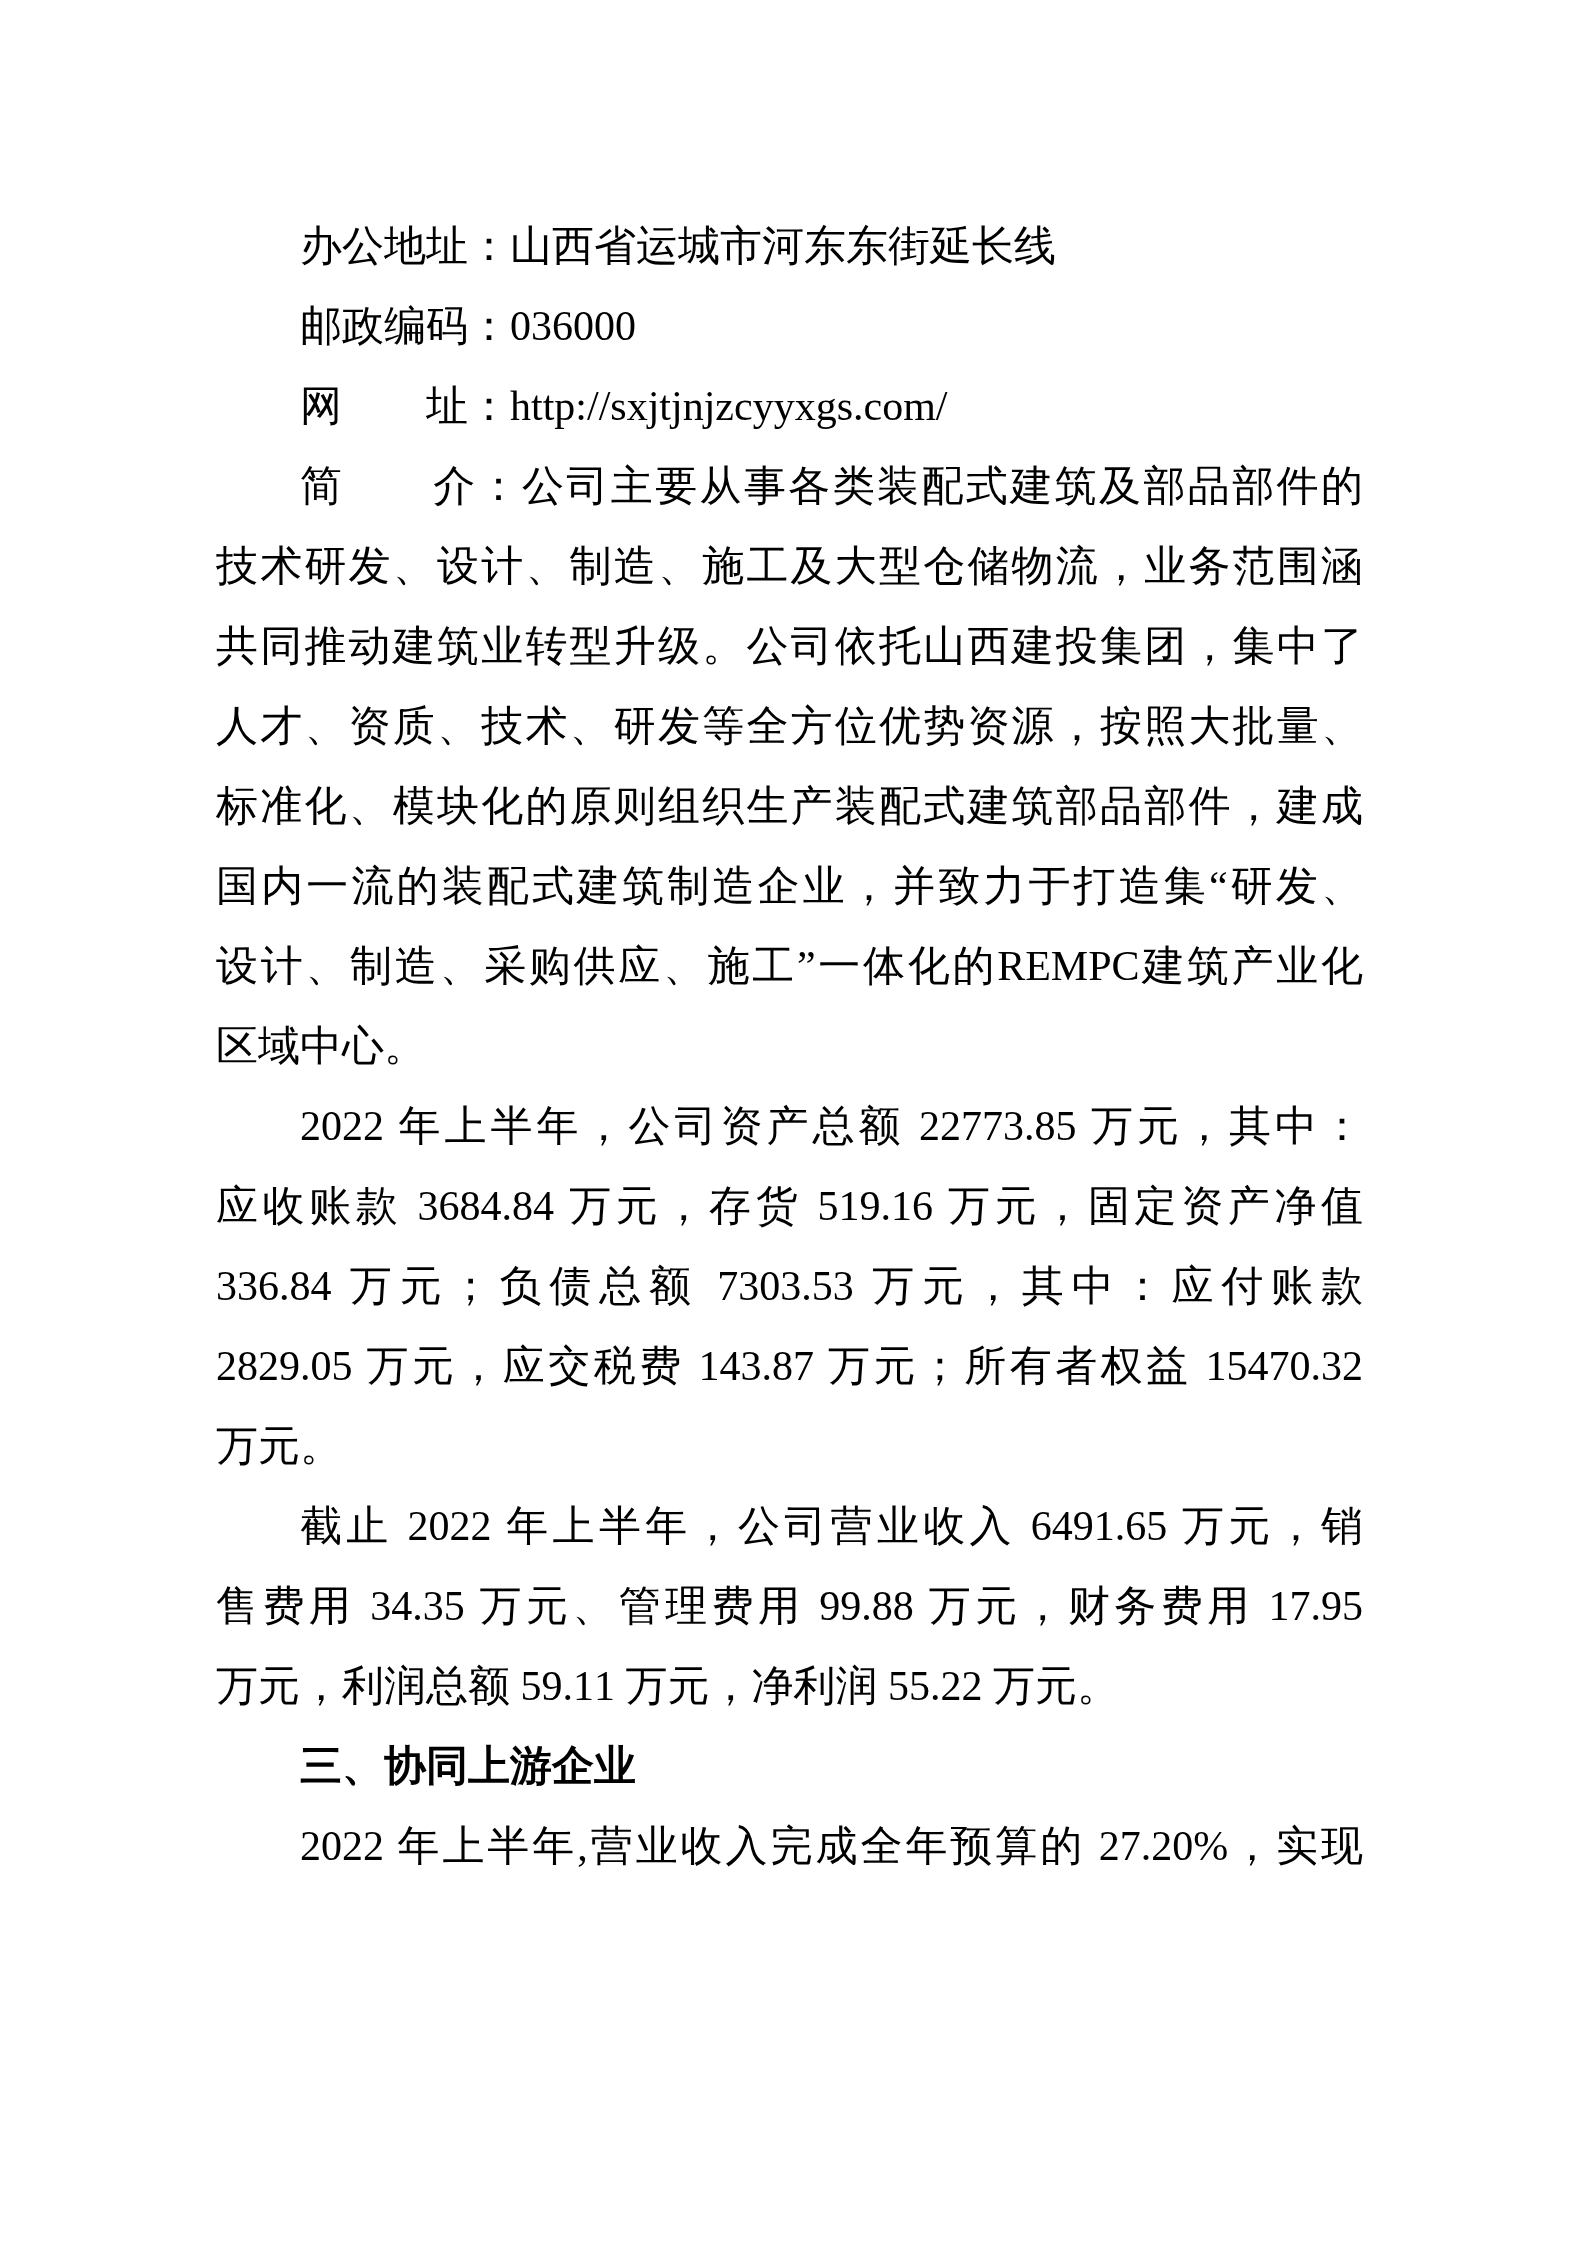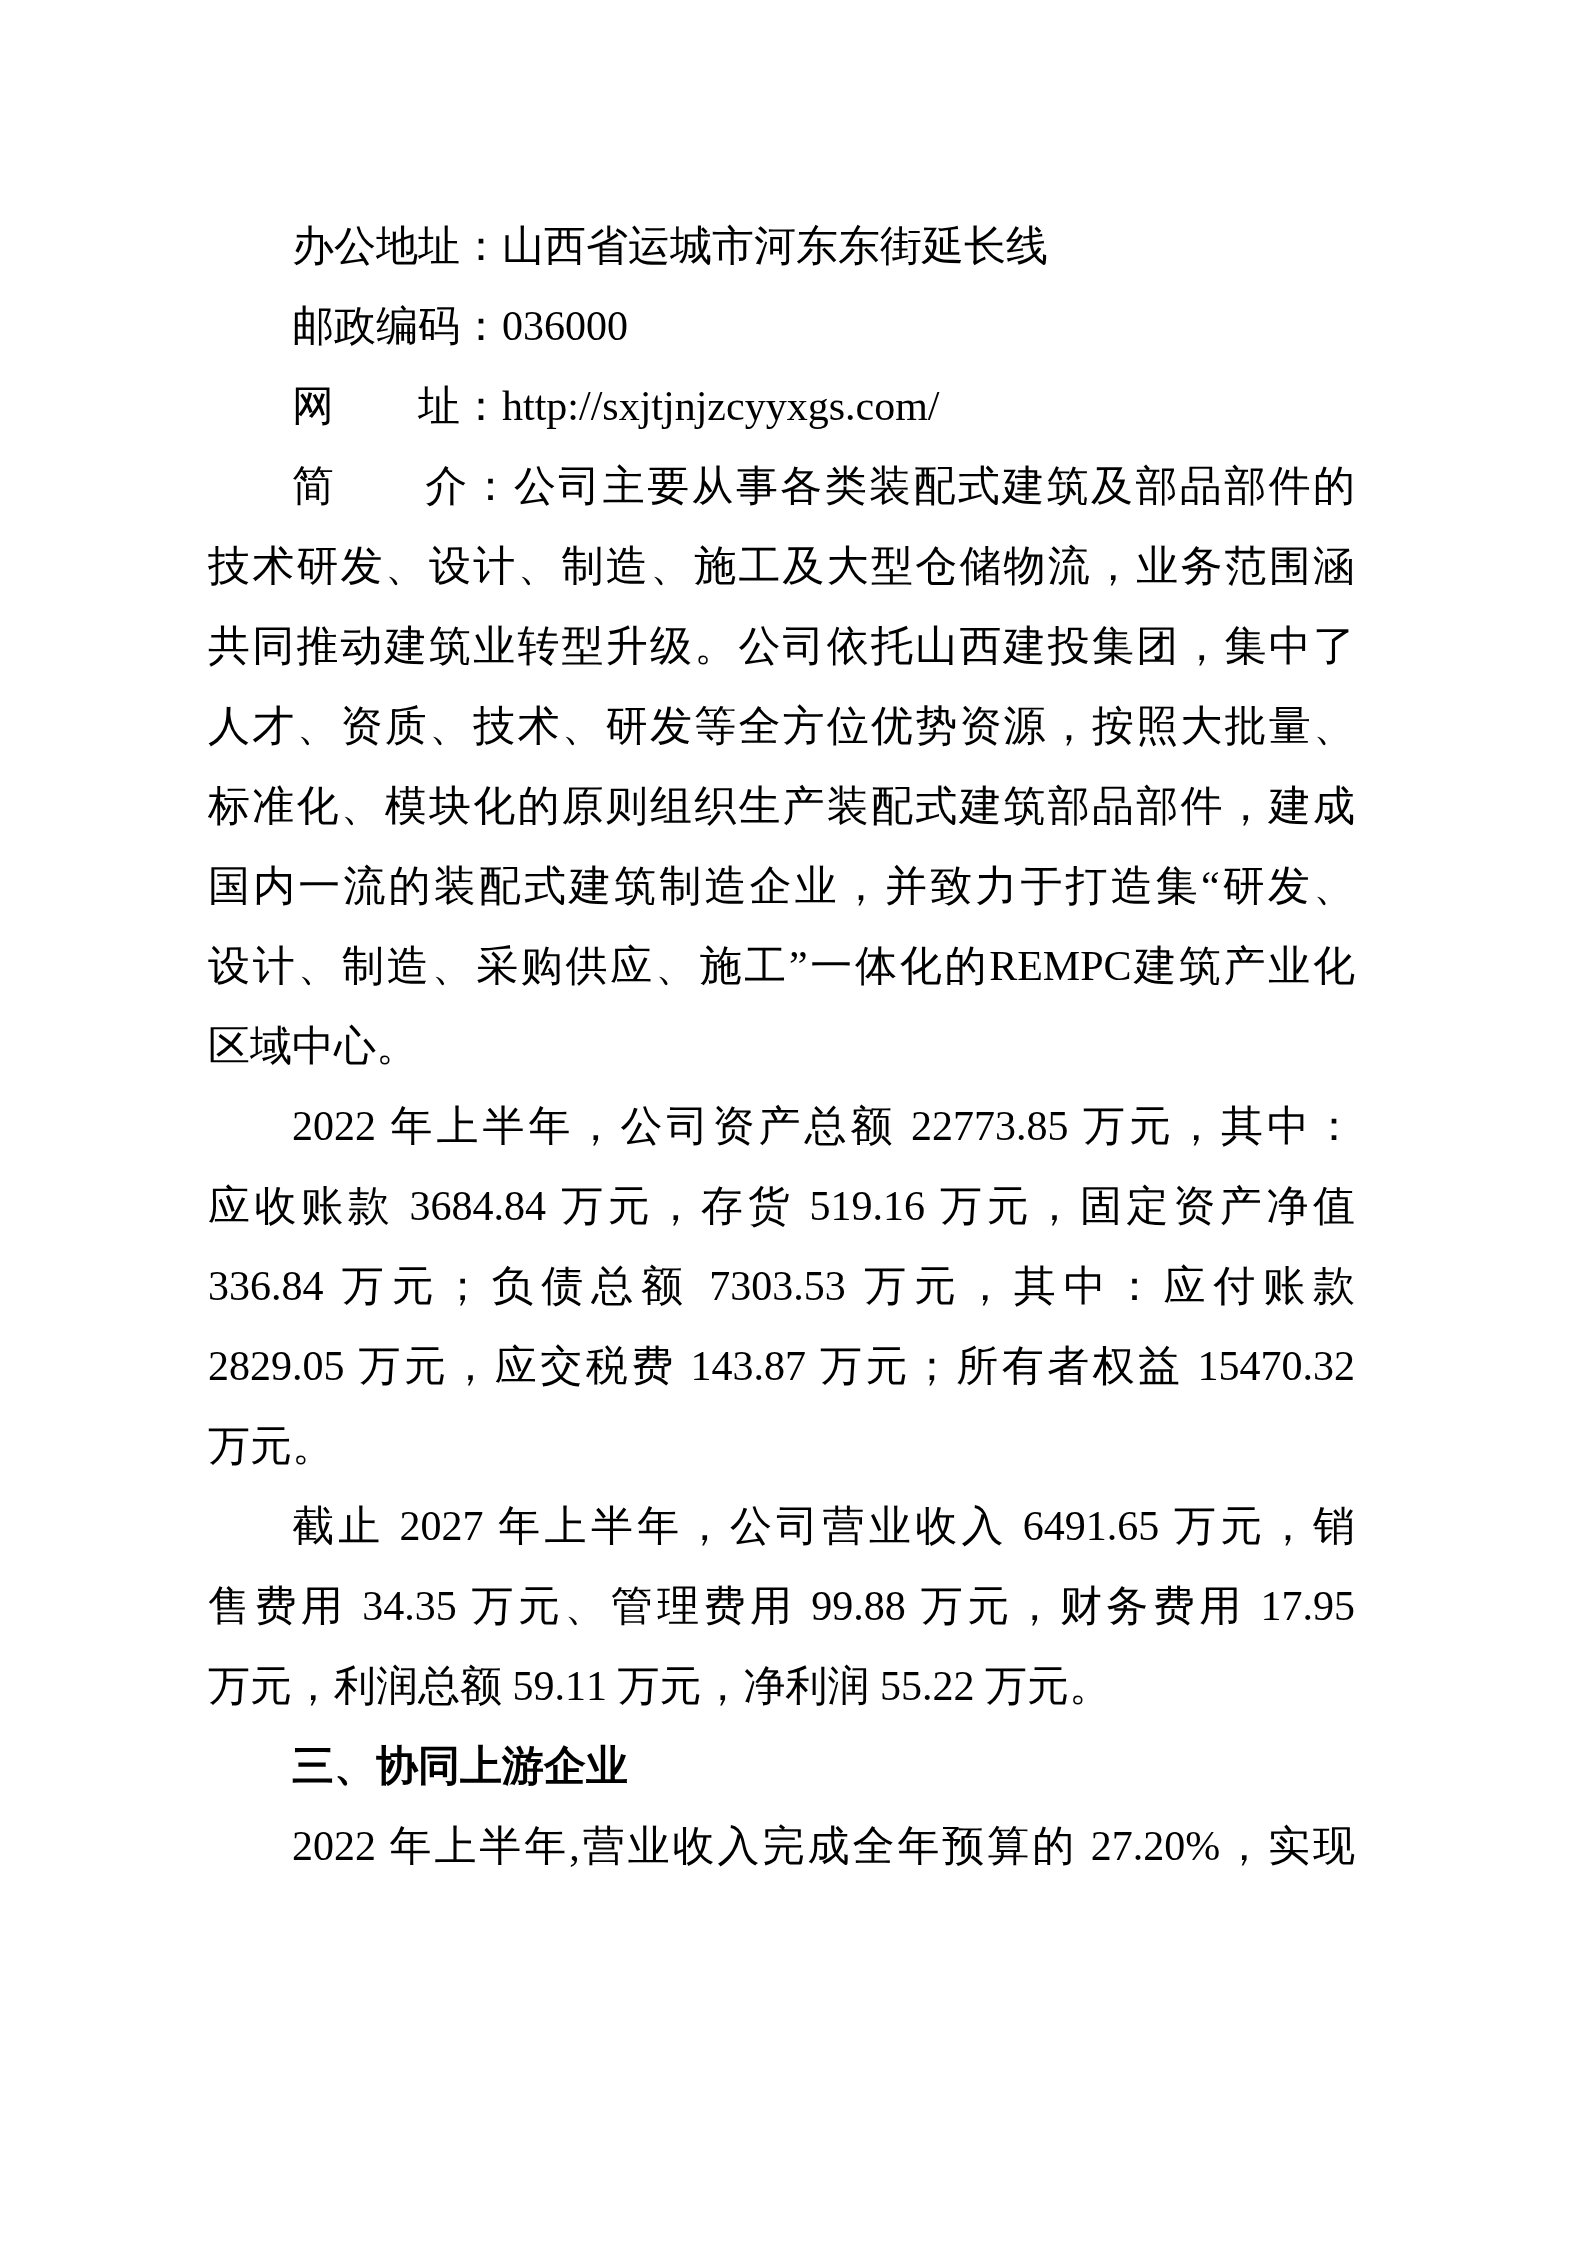--- a/index.html
+++ b/index.html
@@ -11,21 +11,21 @@
   .page {
     position: relative;
     width: 1587px;
     height: 2245px;
     background: #ffffff;
     overflow: hidden;
   }
 
   .content {
     position: absolute;
-    left: 208px;
+    left: 216px;
     top: 206px;
     width: 1147px;
     color: #000000;
     font-family: "Liberation Serif", "DejaVu Serif", serif;
     font-size: 42px;
     line-height: 80px;
     font-kerning: none;
   }
 
   .block { display: block; }
@@ -77,21 +77,21 @@
         <div class="line">区域中心。</div>
       </div>
       <div class="block body">
         <div class="line indent j">2022 年上半年，公司资产总额 22773.85 万元，其中：</div>
         <div class="line j">应收账款 3684.84 万元，存货 519.16 万元，固定资产净值</div>
         <div class="line j">336.84 万元；负债总额 7303.53 万元，其中：应付账款</div>
         <div class="line j">2829.05 万元，应交税费 143.87 万元；所有者权益 15470.32</div>
         <div class="line">万元。</div>
       </div>
       <div class="block body">
-        <div class="line indent j">截止 2027 年上半年，公司营业收入 6491.65 万元，销</div>
+        <div class="line indent j">截止 2022 年上半年，公司营业收入 6491.65 万元，销</div>
         <div class="line j">售费用 34.35 万元、管理费用 99.88 万元，财务费用 17.95</div>
         <div class="line">万元，利润总额 59.11 万元，净利润 55.22 万元。</div>
       </div>
       <div class="block heading">
         <div class="line indent">三、协同上游企业</div>
       </div>
       <div class="block body">
         <div class="line indent j">2022 年上半年,营业收入完成全年预算的 27.20%，实现</div>
       </div>
     </div>

